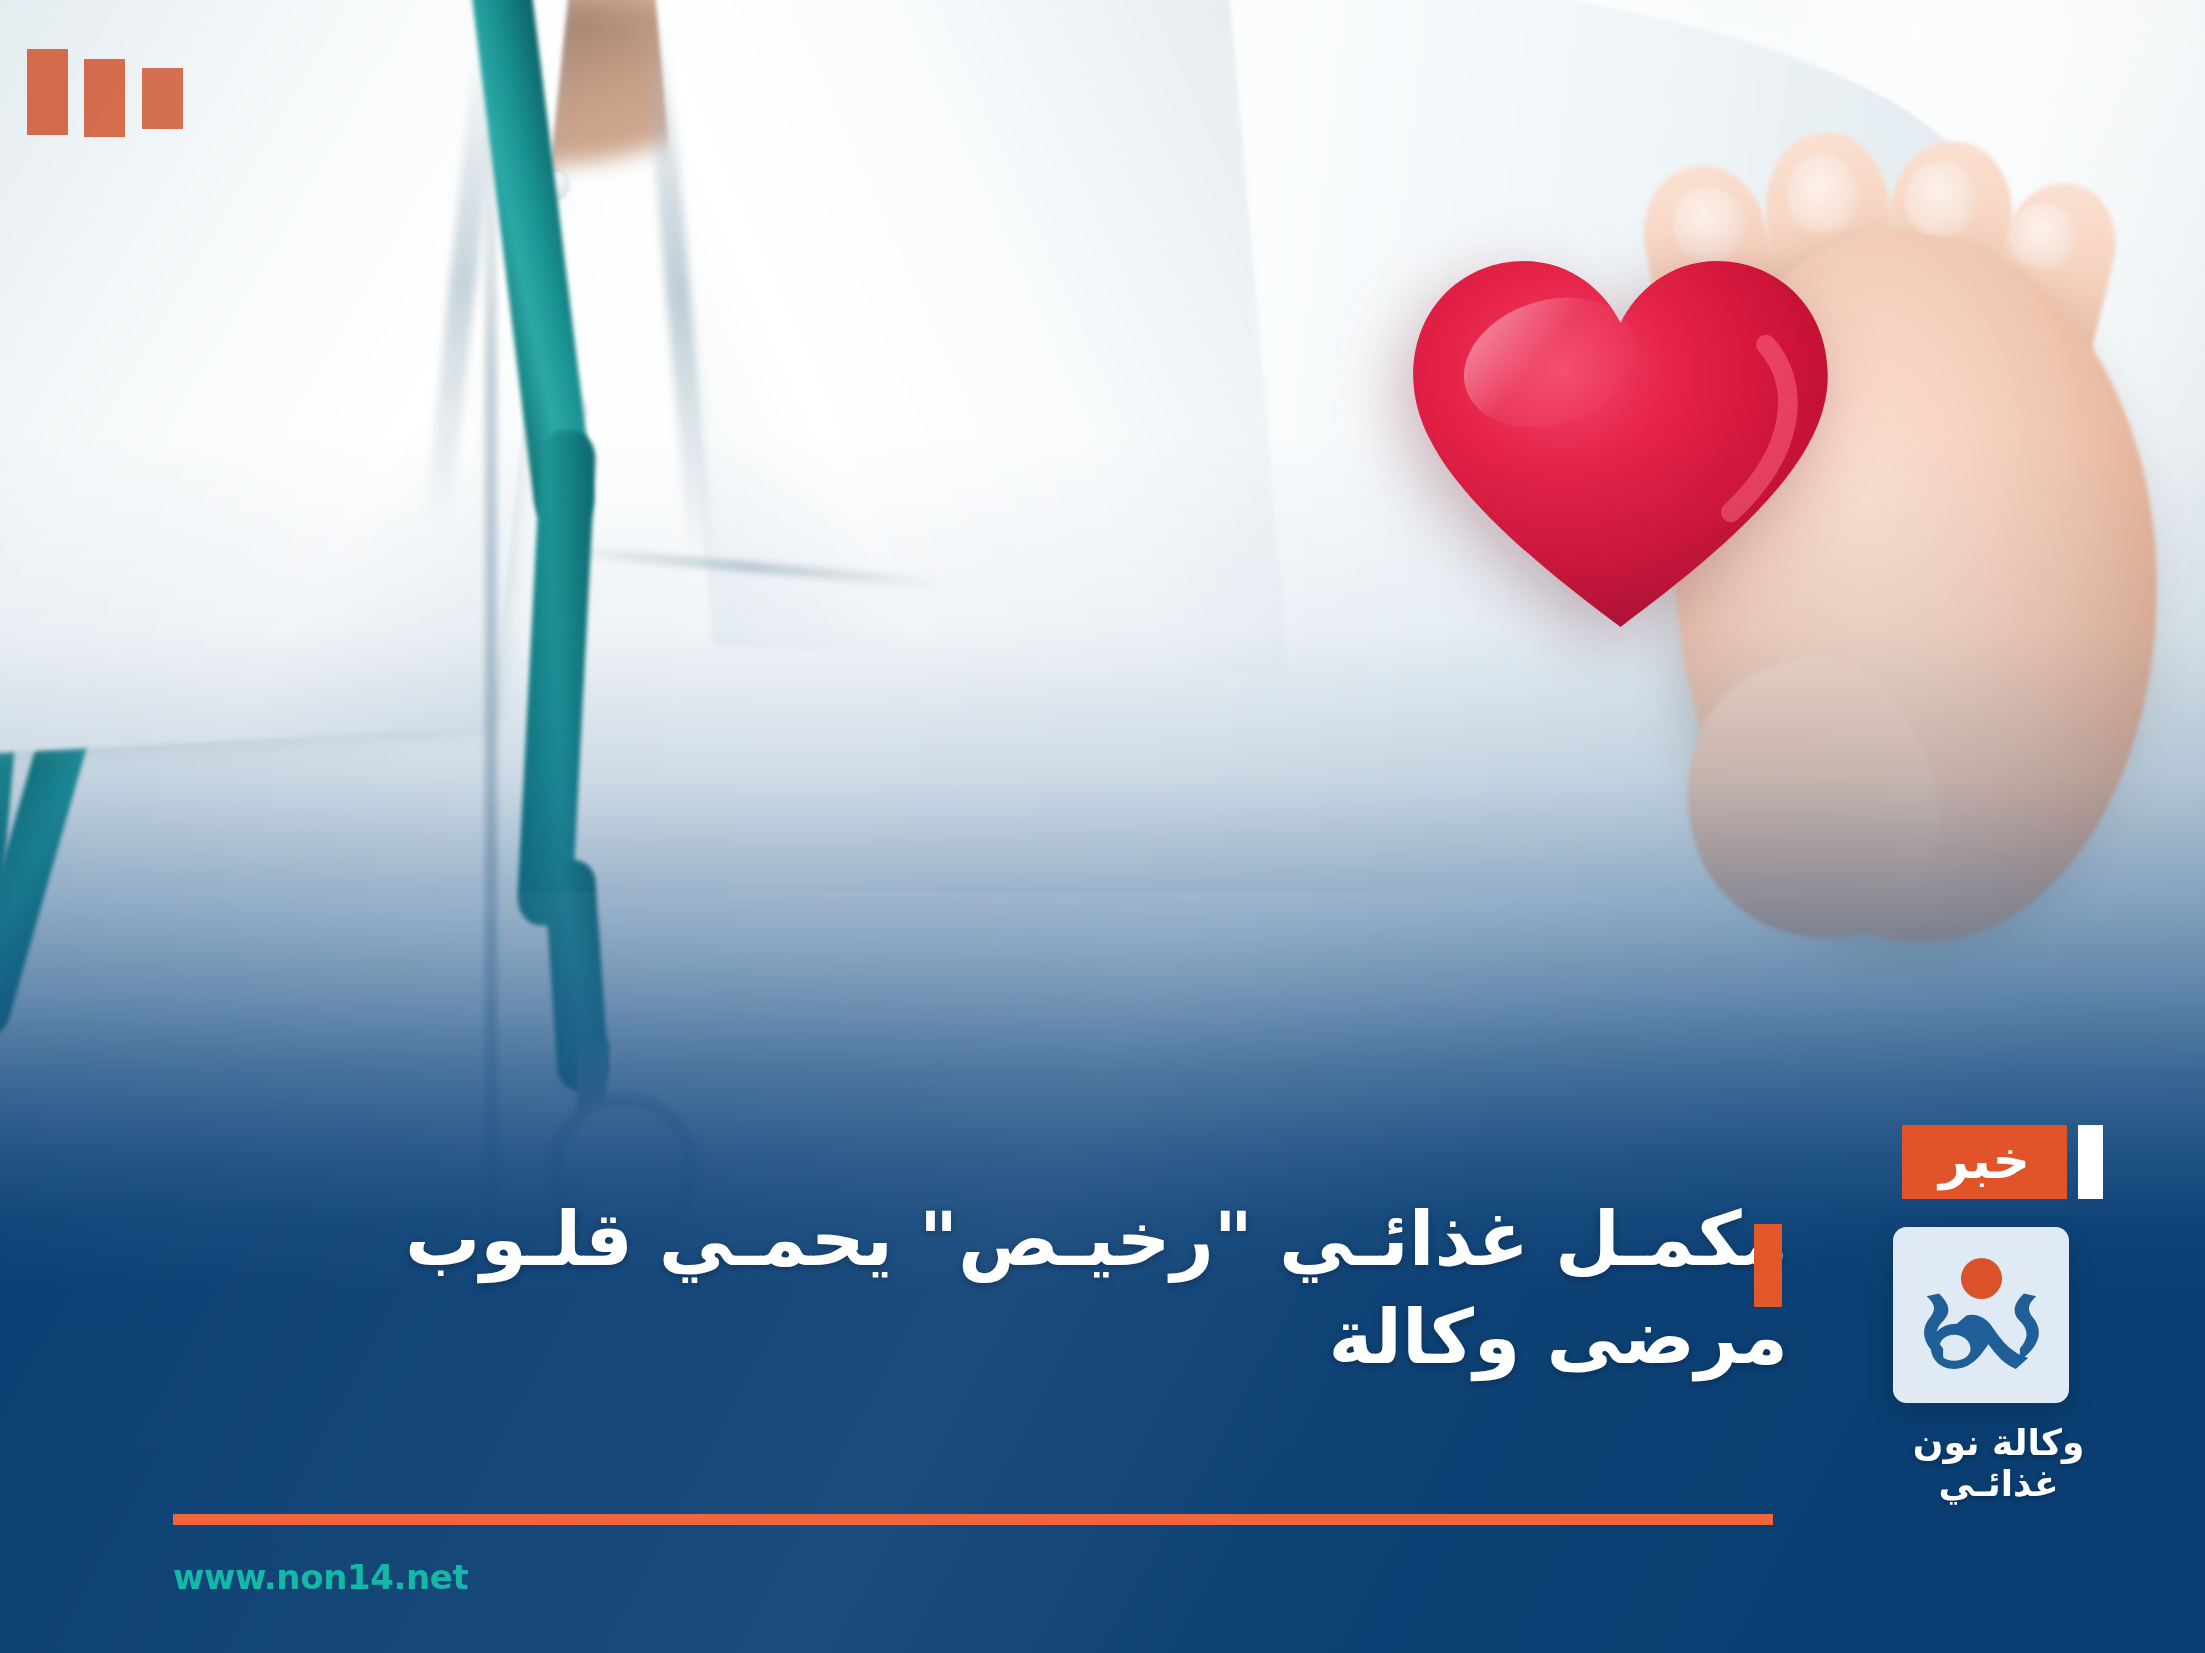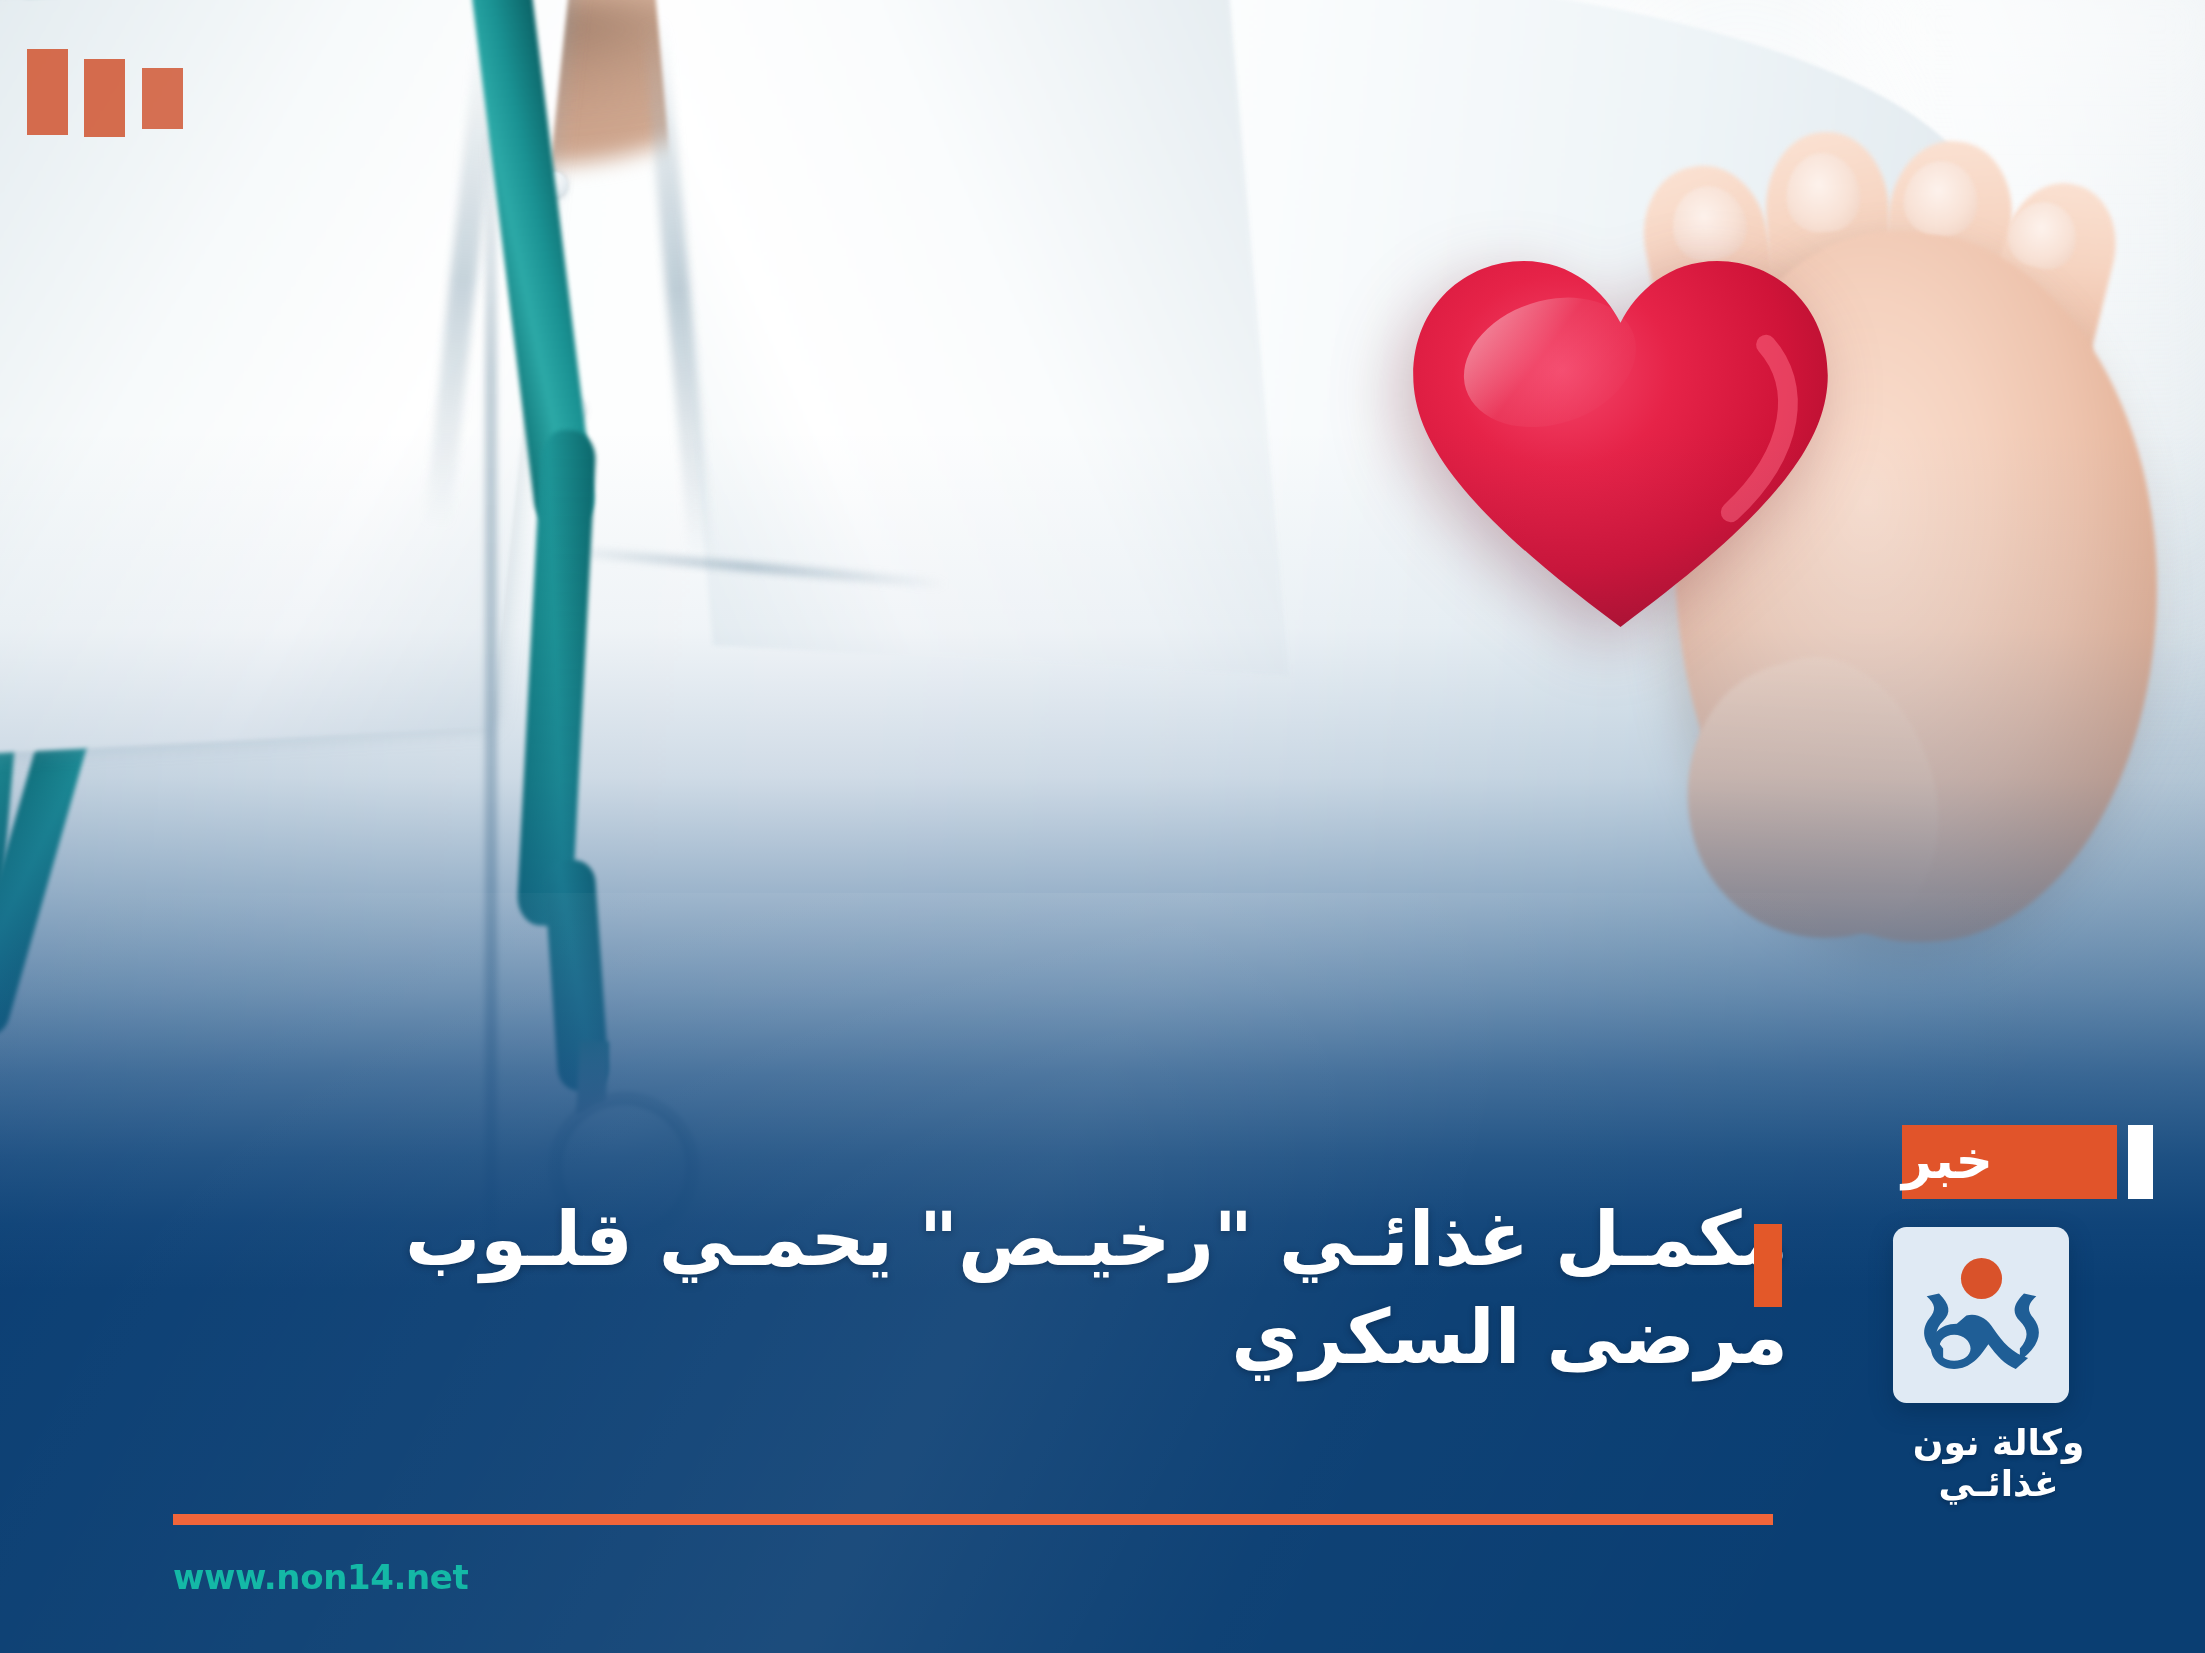--- a/index.html
+++ b/index.html
@@ -460,26 +460,27 @@
   
   .brand {
     position: absolute;
     left: 1859px;
     top: 1125px;
     width: 313px;
     text-align: center;
   }
   .news-badge {
     position: relative;
-    width: 215px;
+    width: 165px;
     height: 74px;
     margin: 0 auto 0 43px;
     background: #e1542a;
     display: flex;
     align-items: center;
+    justify-content: center;
   }
   .news-badge .badge-text {
     color: #ffffff;
     font-family: "DejaVu Sans", "Liberation Sans", sans-serif;
     font-weight: 700;
     font-size: 52px;
     line-height: 1;
     direction: rtl;
     padding-bottom: 4.5px;
   }
@@ -597,21 +598,21 @@
 
   <div class="topmark">
     <div class="bar b1"></div>
     <div class="bar b2"></div>
     <div class="bar b3"></div>
   </div>
 
   <div class="headline-zone">
     <div class="headline">
       <span class="line line1">مكمـل غذائـي "رخيـص" يحمـي قلـوب</span>
-      <span class="line line2">مرضى السكري</span>
+      <span class="line line2">مرضى وكالة</span>
     </div>
   </div>
   <div class="accent-bar"></div>
 
   <div class="divider"></div>
 
   <div class="site-url">www.non14.net</div>
 
   <div class="brand">
 

